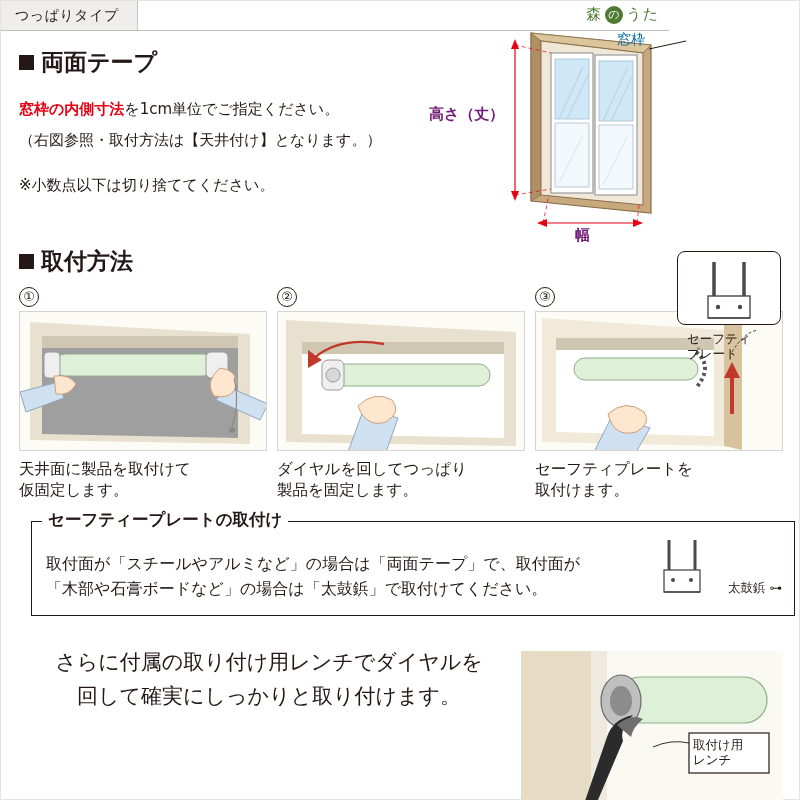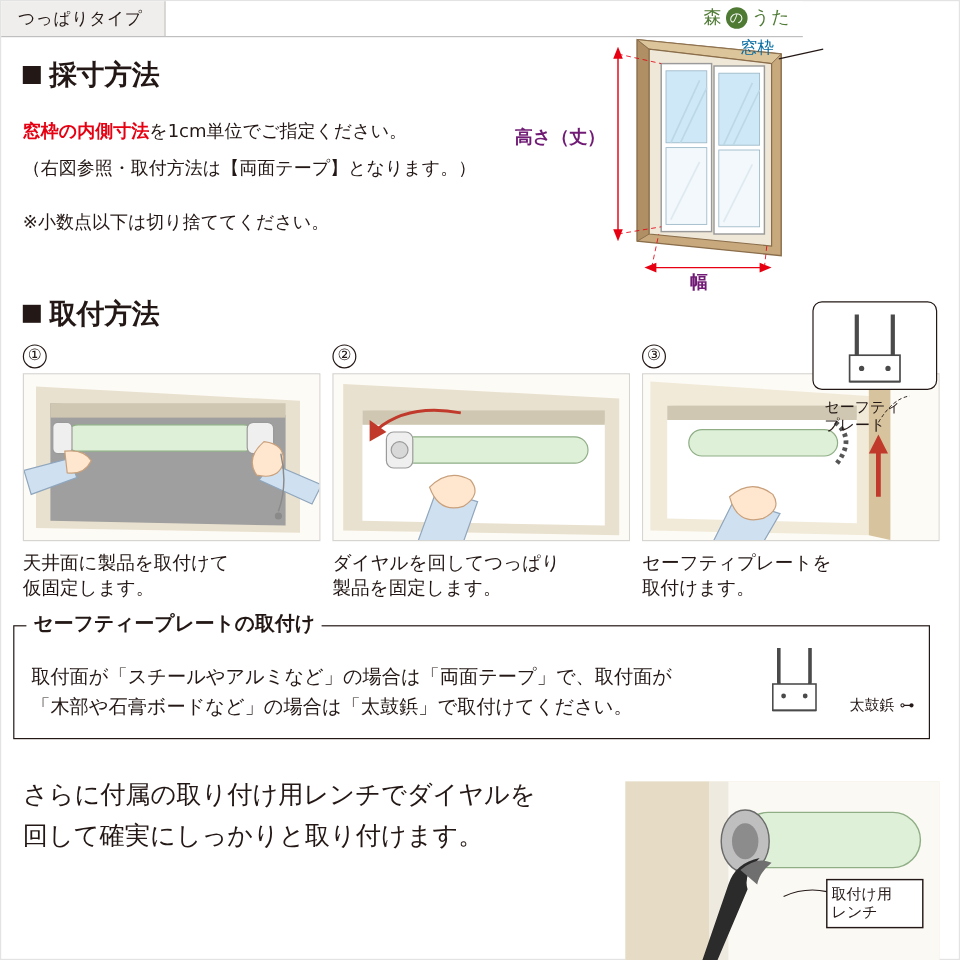--- a/index.html
+++ b/index.html
@@ -74,38 +74,38 @@
     font-size: 13px; text-align: center; line-height: 18px; margin-bottom: 4px;
   }
   .step-fig {
     width: 248px; height: 140px; border: 1px solid #d7d5d2; position: relative;
     overflow: hidden; background: #fffdf9;
   }
   .step-cap { margin-top: 8px; font-size: 15.5px; line-height: 1.35; }
 
   
   .safebox {
-    position: absolute; left: 10px; top: 520px; width: 764px; height: 95px;
+    position: absolute; left: 30px; top: 520px; width: 764px; height: 95px;
     border: 1.6px solid #231815;
   }
   .safebox-title {
     position: absolute; left: 10px; top: -13px; background: #ffffff;
     padding: 0 6px; font-size: 16.5px; font-weight: bold;
   }
   .safebox-text {
     position: absolute; left: 14px; top: 30px; width: 600px;
     font-size: 16px; line-height: 1.55;
   }
   .safe-icon { position: absolute; right: 86px; top: 14px; width: 52px; height: 62px; }
   .safe-icon-label { position: absolute; right: 12px; top: 58px; font-size: 12.5px; color: #231815; }
 
   
   .bottom-text {
     position: absolute; left: 18px; top: 645px; width: 500px;
-    font-size: 21px; line-height: 1.6;
+    font-size: 21px; line-height: 1.6; text-align: center;
   }
   .bottomart { position: absolute; left: 520px; top: 650px; width: 262px; height: 170px; }
 
   .fig-caption-small { font-size: 12.5px; line-height: 1.2; }
 </style>
 </head>
 <body>
 
 <div class="page">
 
@@ -116,26 +116,26 @@
     <div class="brand">
       <span>森</span>
       <span class="leafmark">の</span>
       <span>うた</span>
     </div>
   </div>
 
   <div class="measure">
     <div class="sec-h">
       <span class="sq"></span>
-      <span>採寸方法</span>
+      <span>両面テープ</span>
     </div>
     <div class="line1">
       <span class="red">窓枠の内側寸法</span><span>を1cm単位でご指定ください。</span>
     </div>
-    <div class="line2">（右図参照・取付方法は【両面テープ】となります。）</div>
+    <div class="line2">（右図参照・取付方法は【天井付け】となります。）</div>
     <div class="line3">※小数点以下は切り捨ててください。</div>
   </div>
 
   <div class="winart">
     <svg width="320" height="210" viewBox="0 0 320 210">
 
       <polygon points="60,10 180,22 180,190 60,178" fill="#c8a97e" stroke="#8a6e4b" stroke-width="1.2"></polygon>
       <polygon points="60,10 70,18 70,172 60,178" fill="#b08f64" stroke="#8a6e4b" stroke-width="0.8"></polygon>
       <polygon points="60,10 180,22 172,30 70,18" fill="#ddc59b" stroke="#8a6e4b" stroke-width="0.8"></polygon>
       <polygon points="70,18 172,30 172,182 70,172" fill="#efe7d8" stroke="#8a6e4b" stroke-width="1"></polygon>

